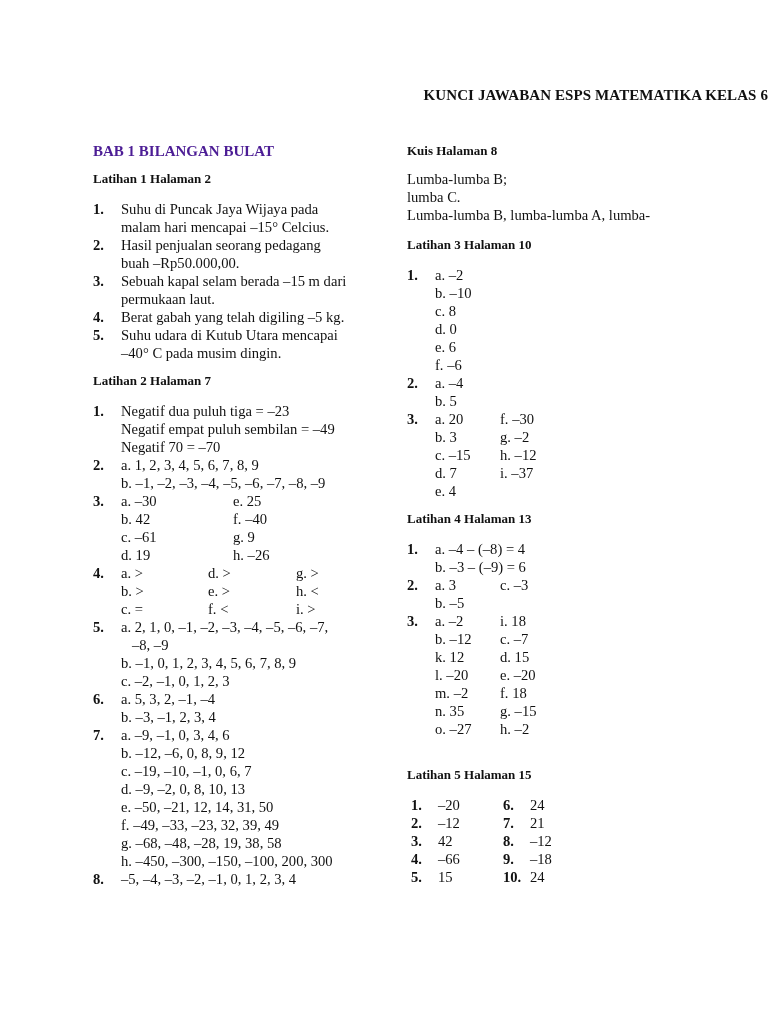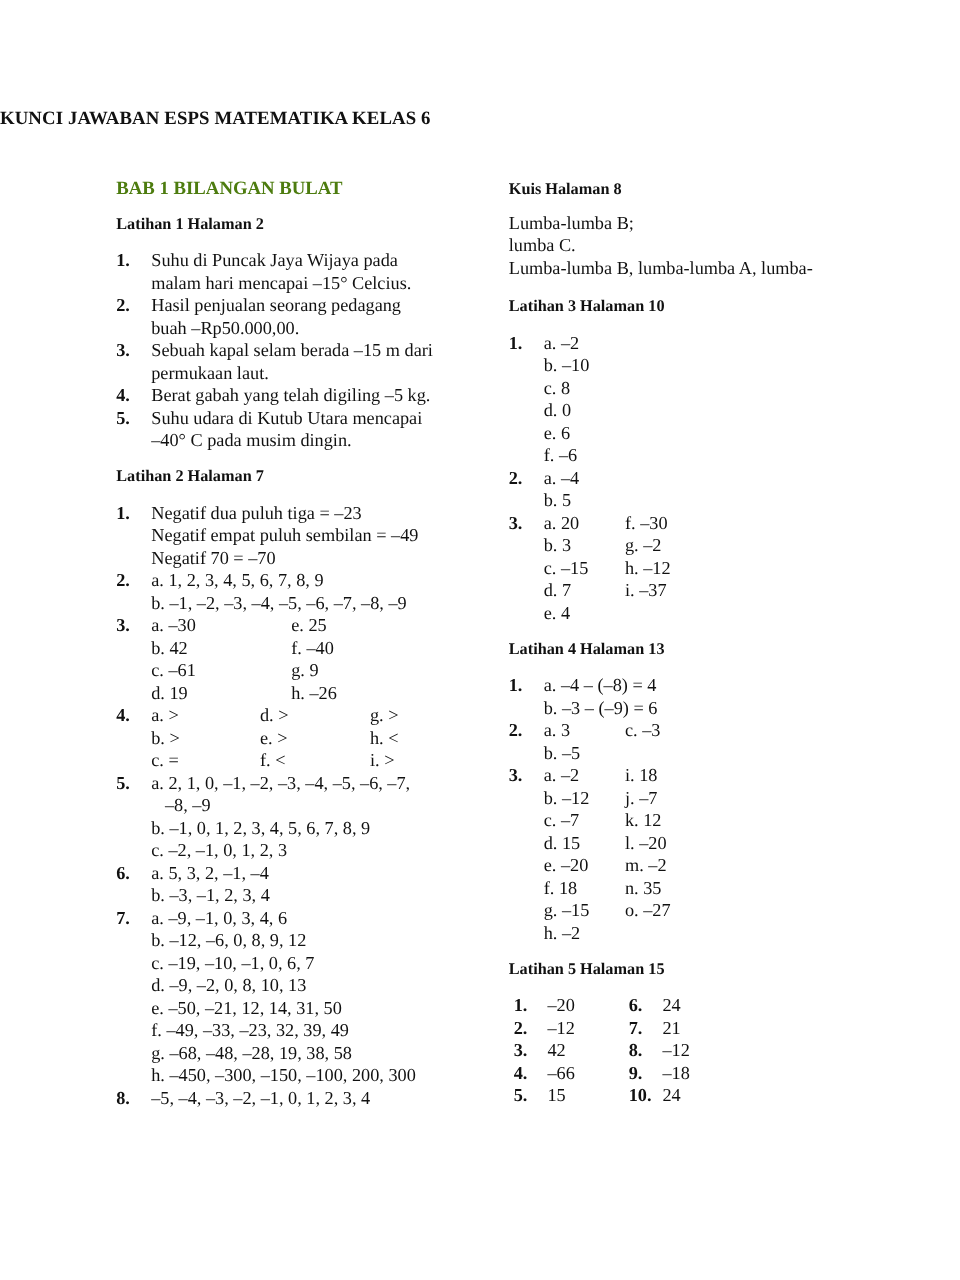--- a/index.html
+++ b/index.html
@@ -2,27 +2,27 @@
 <html><head>
   <meta charset="utf-8">
   <style>
     html, body { margin: 0; padding: 0; background: #ffffff; }
     body {
       width: 768px; height: 1024px; position: relative; overflow: hidden;
       font-family: "Liberation Serif", "DejaVu Serif", serif;
       color: #111111; font-size: 14.6px;
     }
     .title {
-      position: absolute; top: 87px; left: 0; width: 768px; text-align: left;
+      position: absolute; top: 87px; left: 0; width: 768px; text-align: right;
       font-weight: bold; font-size: 15px; letter-spacing: 0.1px;
     }
     .col { position: absolute; top: 142px; }
     .col-left { left: 93px; width: 300px; }
     .col-right { left: 407px; width: 280px; }
-    .chapter { color: #4d7c0f; font-weight: bold; font-size: 15px; margin: 0 0 10px 0; height: 18px; line-height: 18px; }
+    .chapter { color: #4c1d95; font-weight: bold; font-size: 15px; margin: 0 0 10px 0; height: 18px; line-height: 18px; }
     .section { font-weight: bold; font-size: 13px; line-height: 18px; margin: 0 0 12px 0; }
     .list { margin: 0 0 10px 0; }
     .item { display: flex; line-height: 18px; }
     .num { font-weight: bold; width: 28px; flex: 0 0 28px; }
     .body { flex: 1; }
     .line { line-height: 18px; white-space: nowrap; }
     .grid2 { display: grid; grid-template-columns: 112px 1fr; }
     .grid3 { display: grid; grid-template-columns: 87px 88px 1fr; }
     .grid2r { display: grid; grid-template-columns: 65px 1fr; }
     .para { line-height: 18px; margin: 0 0 12px 0; }
@@ -220,21 +220,20 @@
           <div class="line">b. –5</div>
           <div class="line">&nbsp;</div>
         </div>
     </div>
     <div class="item">
       <span class="num">3.</span>
       <div class="body grid2r">
           <div class="line">a. –2</div>
           <div class="line">i. 18</div>
           <div class="line">b. –12</div>
-          <div class="line">j. –7</div>
           <div class="line">c. –7</div>
           <div class="line">k. 12</div>
           <div class="line">d. 15</div>
           <div class="line">l. –20</div>
           <div class="line">e. –20</div>
           <div class="line">m. –2</div>
           <div class="line">f. 18</div>
           <div class="line">n. 35</div>
           <div class="line">g. –15</div>
           <div class="line">o. –27</div>

